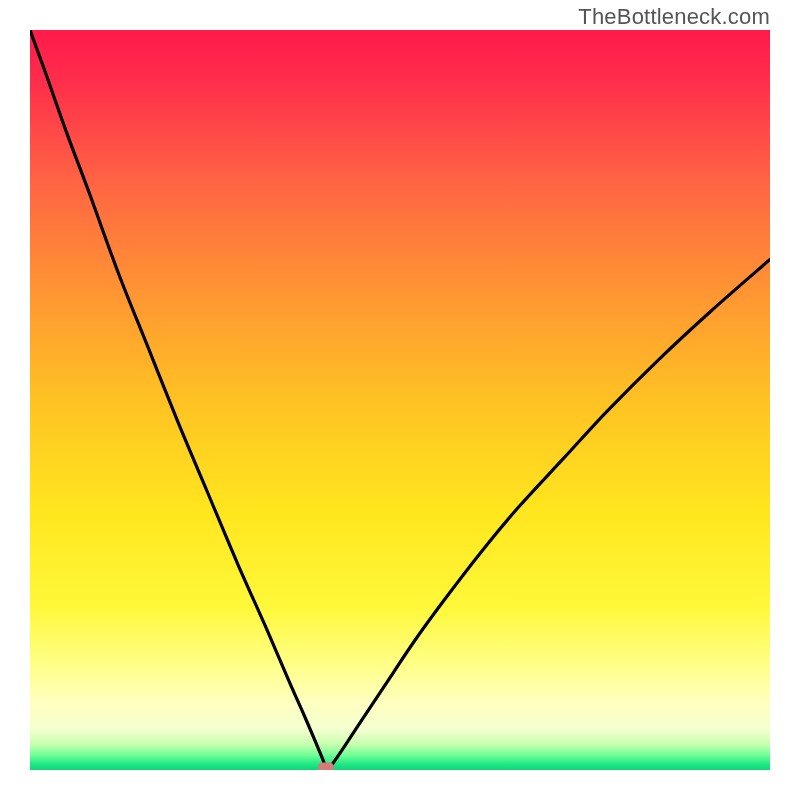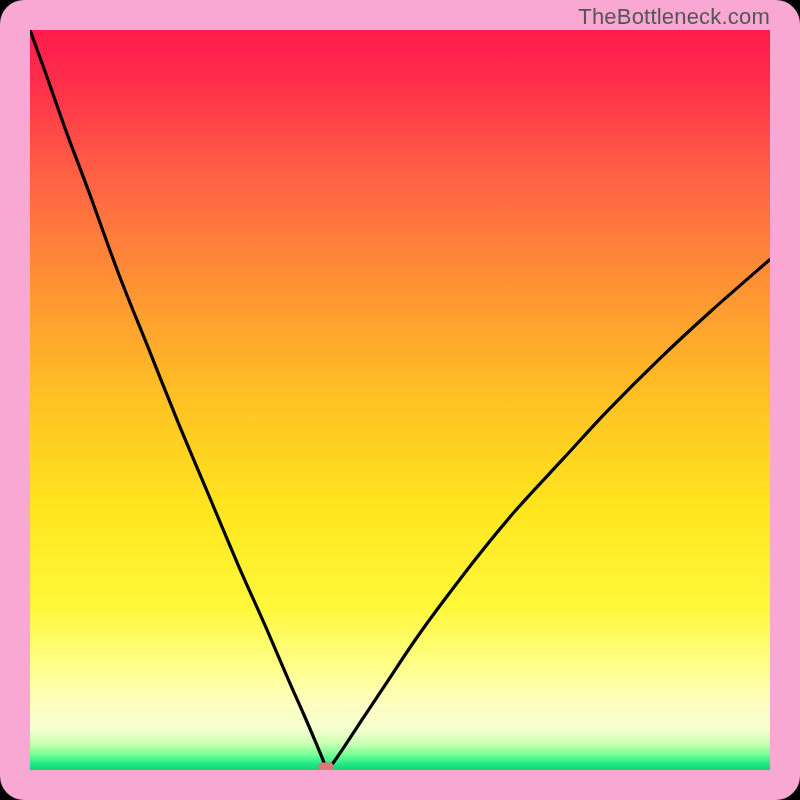--- a/index.html
+++ b/index.html
@@ -9,22 +9,21 @@
     height: 800px;
     overflow: hidden;
     background: #000;
     font-family: Arial, Helvetica, sans-serif;
   }
   .frame {
     position: absolute;
     top: 0; left: 0;
     width: 800px;
     height: 800px;
-    background: #f9a8d4;
-    border-radius: 24px;
+    background: #ffffff;
   }
   .plot-area {
     position: absolute;
     top: 30px;
     left: 30px;
     width: 740px;
     height: 740px;
     overflow: hidden;
   }
   .gradient-bg {

